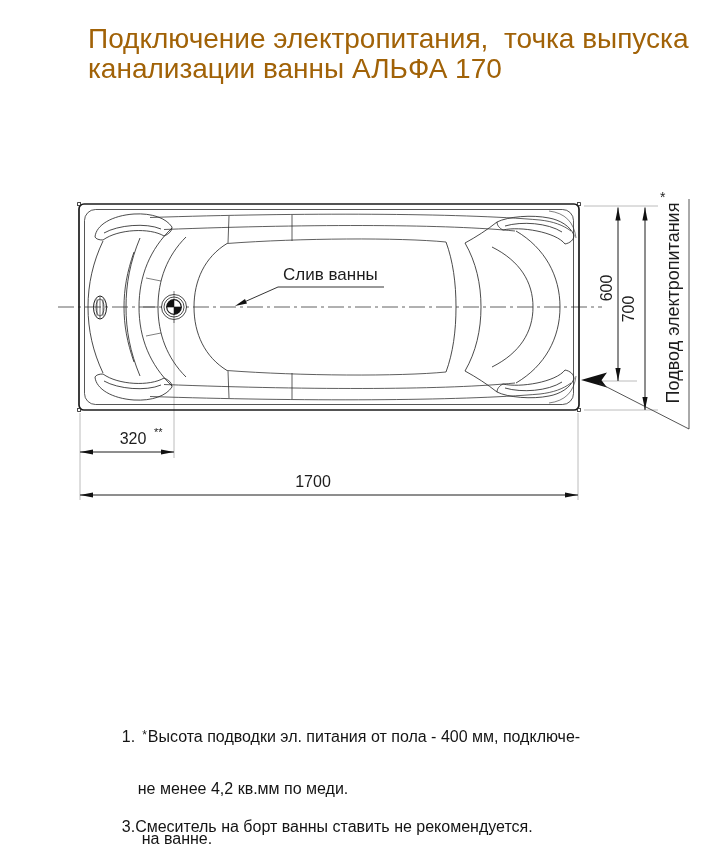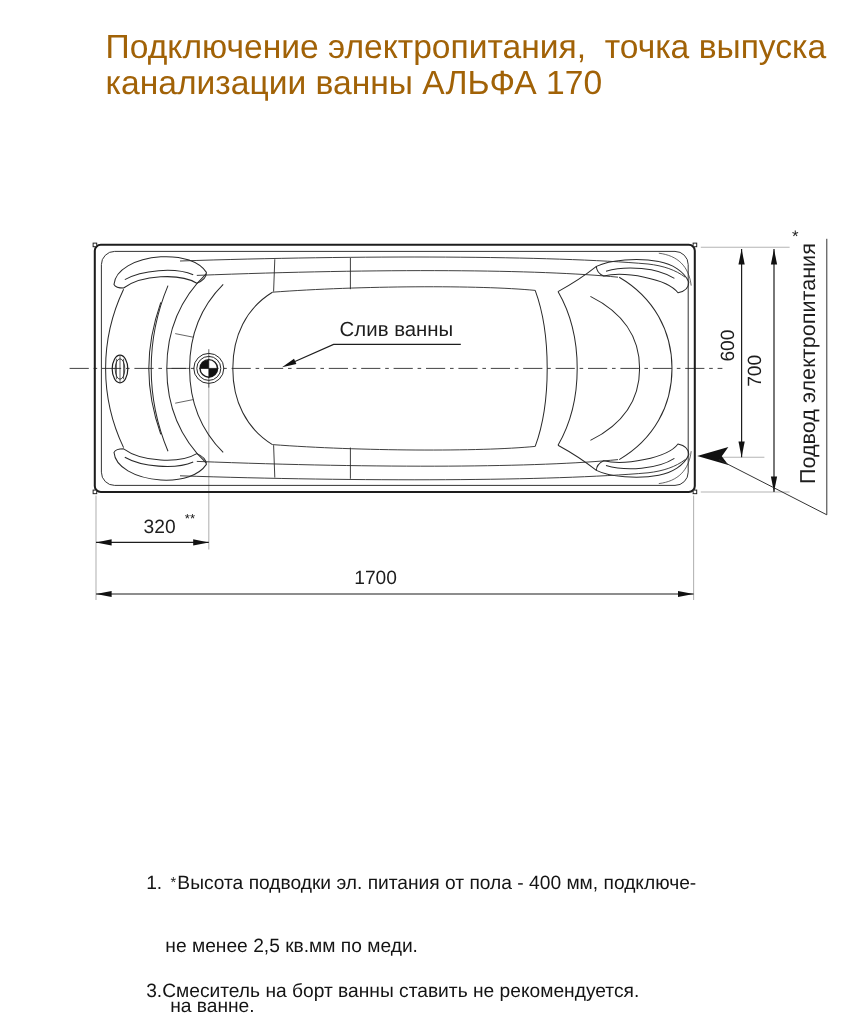--- a/index.html
+++ b/index.html
@@ -162,21 +162,21 @@
     <text transform="translate(679,303) rotate(-90)" font-size="18" text-anchor="middle">Подвод электропитания</text>
     <text x="660" y="202" font-size="14" fill="#555555">*</text>
   </g>
 </svg>
 
 <div class="notes">
   <div class="nline" style="left:104px;top:682px">
     <span class="nnum" style="margin-right:7px">1.</span><span class="nmark dark">*</span><span>Высота подводки эл. питания от пола - 400 мм, подключе-</span>
   </div>
   <div class="nline" style="left:120px;top:734px">
-    <span>не менее 2,5 кв.мм по меди.</span>
+    <span>не менее 4,2 кв.мм по меди.</span>
   </div>
   <div class="nline" style="left:124px;top:784px">
     <span>на ванне.</span>
   </div>
   <div class="nline" style="left:104px;top:772px">
     <span class="nnum">3.</span><span>Смеситель на борт ванны ставить не рекомендуется.</span>
   </div>
 </div>
 
 </body></html>

